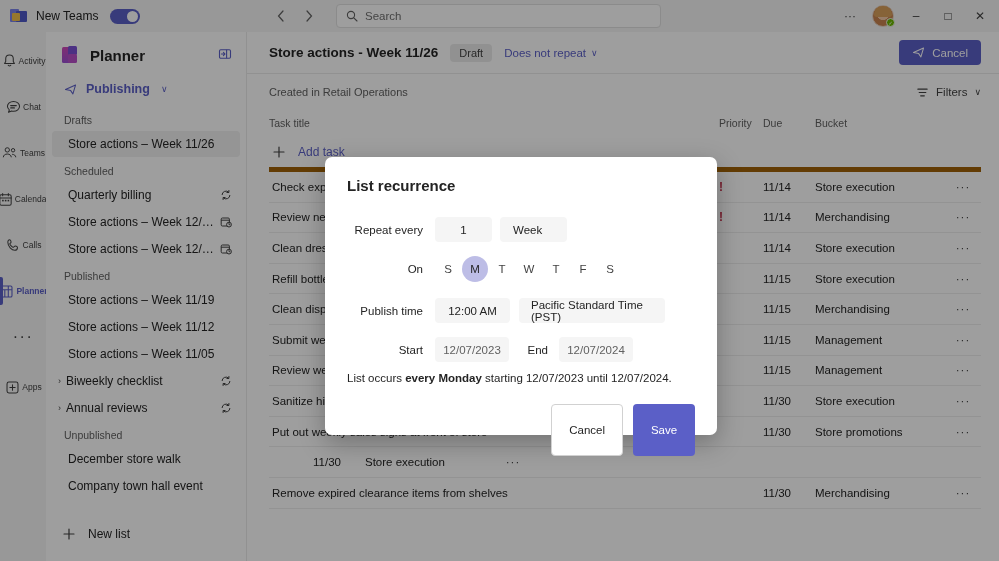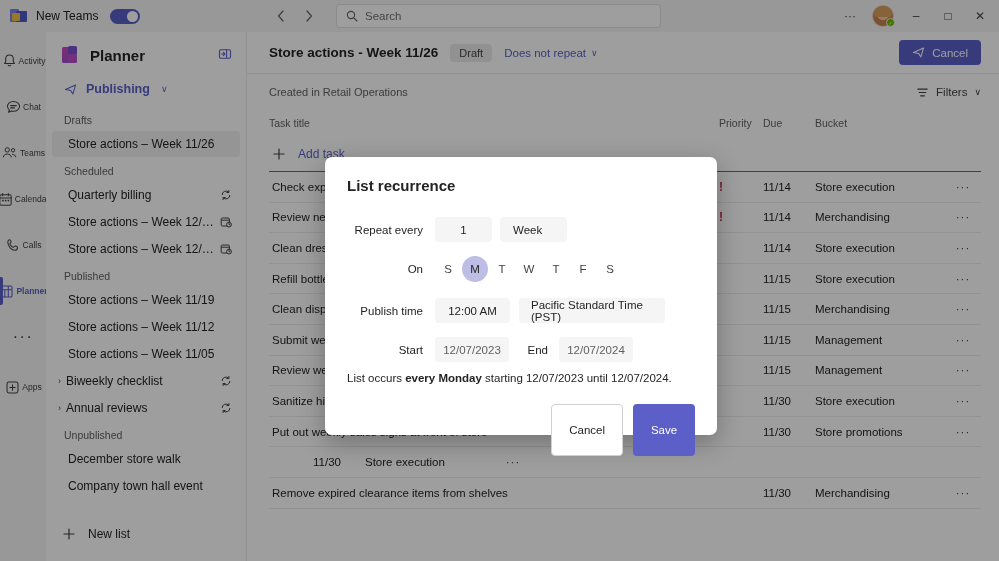--- a/index.html
+++ b/index.html
@@ -148,21 +148,21 @@
   }
   .col-title { flex: 1; }
   .col-pri { width: 44px; }
   .col-due { width: 52px; }
   .col-bucket { width: 130px; }
   .col-more { width: 36px; text-align: center; }
 
   .add-row {
     display: flex; align-items: center; gap: 12px; height: 36px;
     font-size: 12px; color: #5b5fc7; padding-left: 3px;
-    border-bottom: 1px solid #a16207;
+    border-bottom: 5px solid #a16207;
   }
   .add-row .plus { color: #424242; font-size: 15px; }
 
   .task-row {
     display: flex; align-items: center; height: 30.6px;
     border-bottom: 1px solid #ededed; font-size: 11.5px; color: #242424;
   }
   .task-row .col-title { padding-left: 3px; white-space: nowrap; overflow: hidden; }
   .task-row .col-pri { color: #c4314b; font-weight: bold; font-size: 12px; }
   .task-row .col-due, .task-row .col-bucket { color: #242424; }

